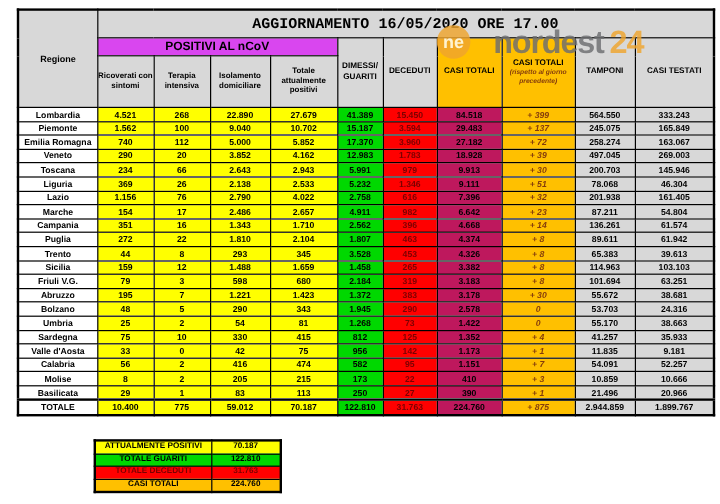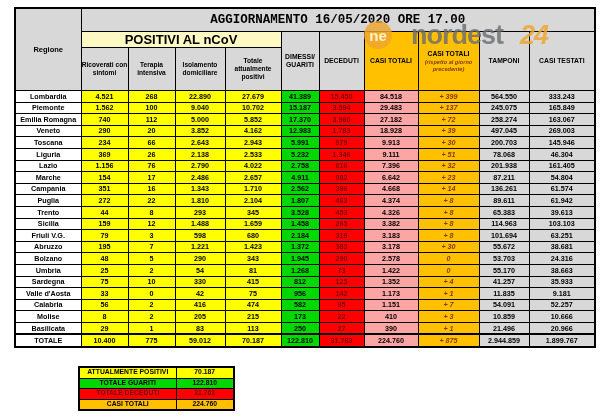--- a/index.html
+++ b/index.html
@@ -5,44 +5,44 @@
   html,body{margin:0;padding:0;}
   body{width:600px;height:420px;background:#ffffff;font-family:"Liberation Sans",sans-serif;}
   .page{position:relative;width:600px;height:420px;background:#ffffff;overflow:hidden;}
 
   table{border-collapse:collapse;position:absolute;}
   .covid{left:14px;top:7px;width:580px;table-layout:fixed;border:2px solid #000;}
   .covid th,.covid td{border:1px solid #000;font-weight:bold;text-align:center;vertical-align:middle;padding:0;color:#000;overflow:hidden;}
 
   .h-title{height:22px;font-size:12.5px;background:#d8d8d8;padding-right:112px;font-family:Liberation Mono, monospace;}
   .h-region{font-size:7.5px;background:#d8d8d8;}
-  .h-group{height:14px;font-size:13px;background:#fef9c3;}
+  .h-group{height:14px;font-size:10px;background:#d946ef;}
   .h-sub{height:42px;font-size:6.6px;background:#d8d8d8;line-height:1.25;padding:0 2px;}
   .h-tall{font-size:6.8px;background:#d8d8d8;line-height:1.2;padding:0 1px;}
   .h-orange{background:#ffc000;}
   .h-note{font-size:5.6px;font-style:italic;font-weight:bold;color:#843c0c;margin-top:1px;line-height:1.2;}
 
   .covid tbody td{height:10.6px;font-size:7.2px;line-height:1;}
   td.c-region{background:#ffffff;font-size:7.1px;}
   td.c-pos{background:#ffff00;}
   td.c-dim{background:#00d800;}
   td.c-dec{background:#ff0000;color:#7a0000;}
-  td.c-tot{background:#fca5a5;}
+  td.c-tot{background:#be185d;}
   td.c-var{background:#ffc000;font-style:italic;color:#843c0c;font-size:6.9px;}
   td.c-tam,td.c-tes{background:#d8d8d8;margin-left:32px;}
   tr.total td{border-top:2px solid #000;}
 
   .summary{left:78px;top:366px;width:155px;table-layout:fixed;border:2px solid #000;}
   .summary td{border:1px solid #000;font-weight:bold;font-size:6.8px;text-align:center;height:9.5px;padding:0;line-height:1;}
 
   .logo{position:absolute;left:364px;top:21px;display:flex;align-items:center;gap:19px;opacity:0.82;z-index:5;}
   .logo-badge{width:28px;height:28px;border-radius:50%;background:#f0a52e;color:#ffffff;font-weight:bold;font-size:15px;display:flex;align-items:center;justify-content:center;flex:0 0 auto;}
   .logo-text{font-size:27px;font-weight:bold;letter-spacing:-1px;line-height:1;white-space:nowrap;}
   .lg-name{color:#6d6e71;}
-  .lg-num{color:#f0a52e;margin-left:17px;font-style:italic;}
+  .lg-num{color:#f0a52e;margin-left:5px;}
 </style>
 </head>
 <body>
 
 <div class="page">
 
   <table class="covid">
     <colgroup>
       <col style="width:66px">
         <col style="width:47px">

